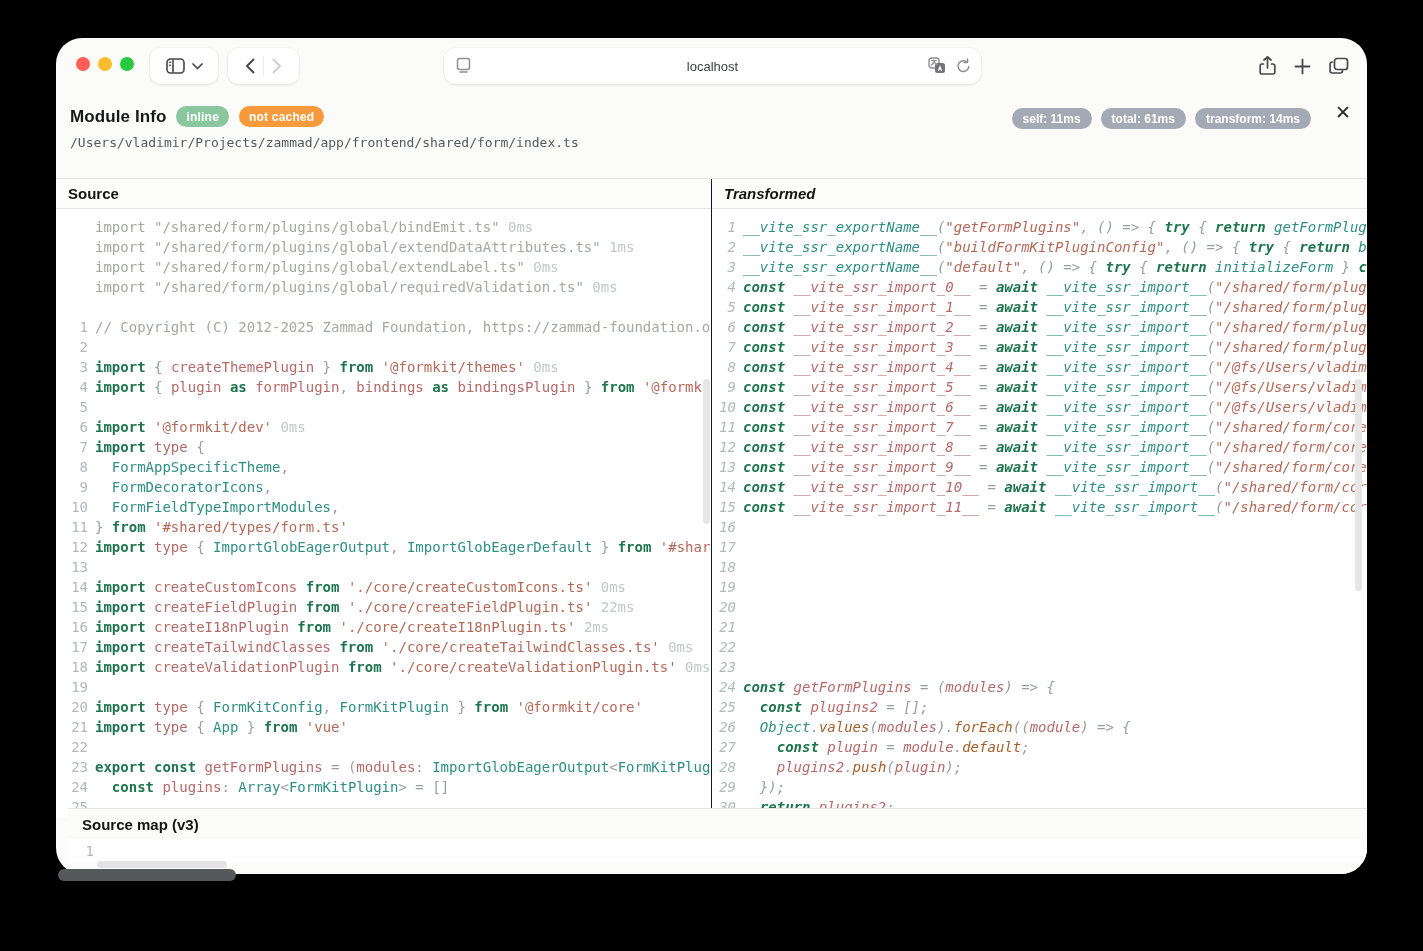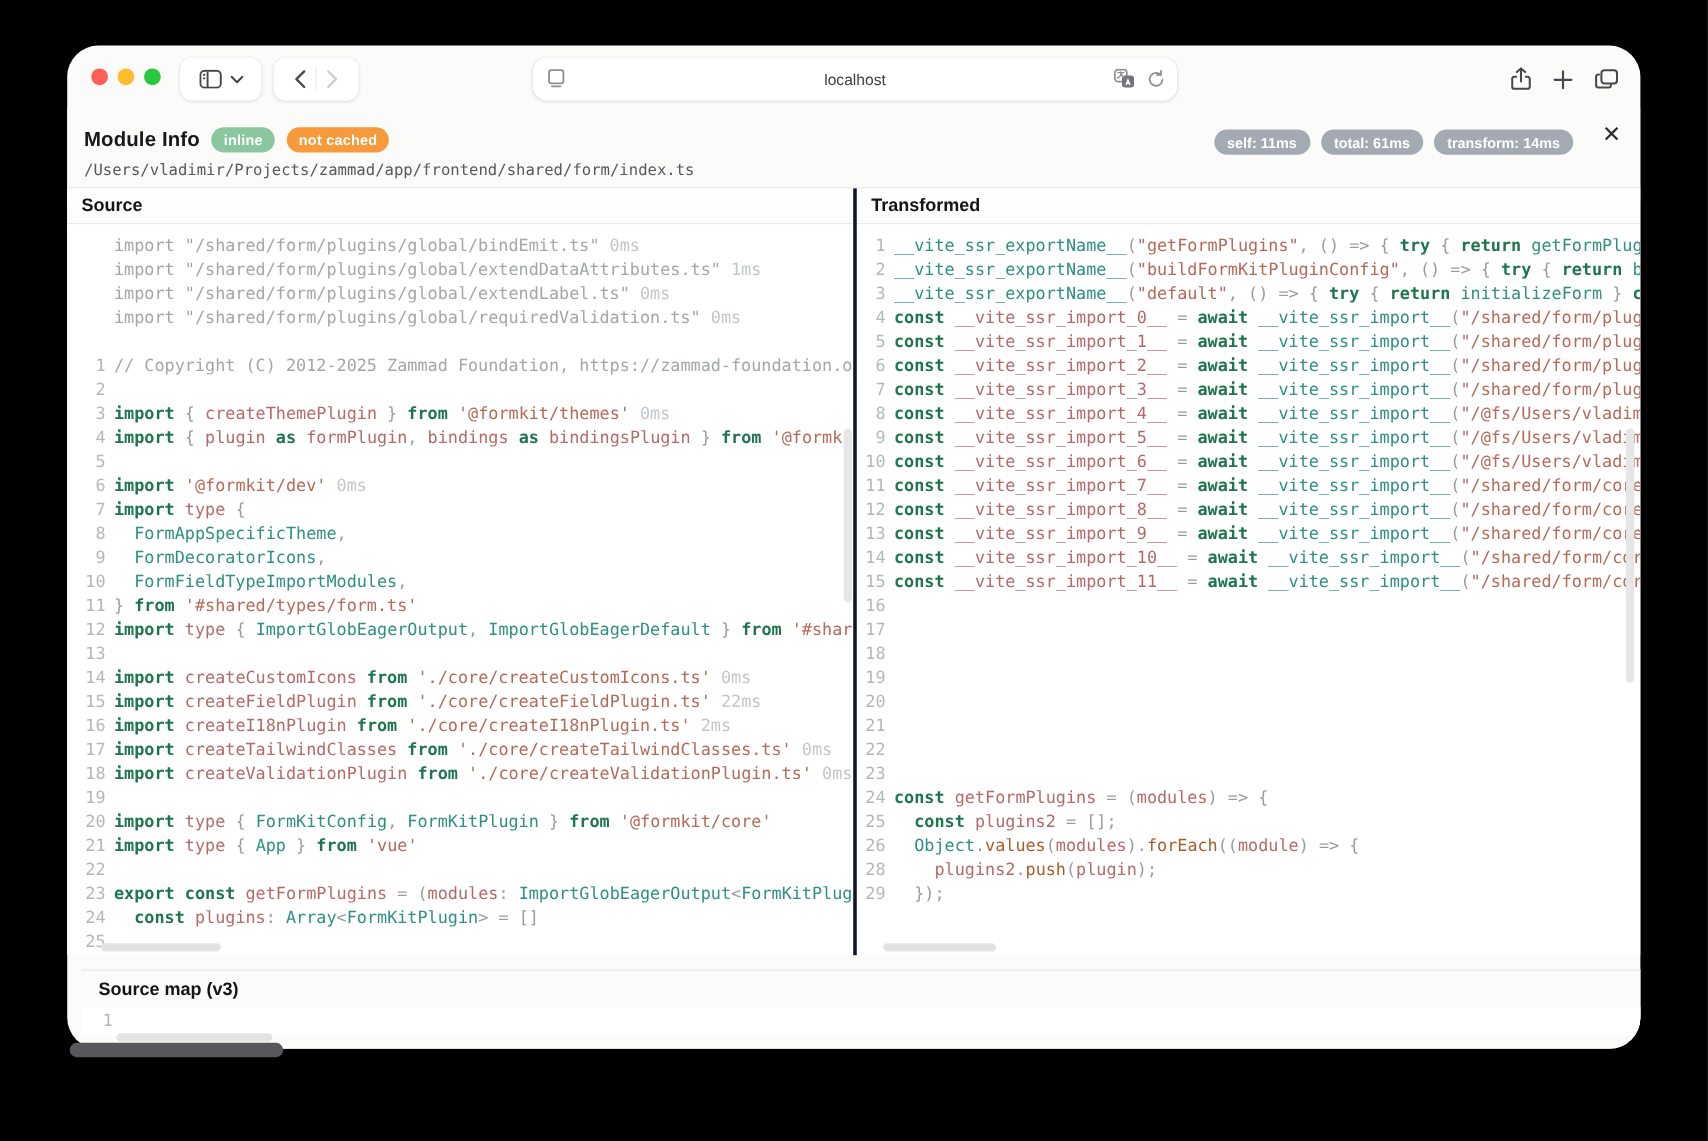--- a/index.html
+++ b/index.html
@@ -34,24 +34,24 @@
   .badge { height:21px; border-radius:10.5px; padding:0 10px; display:inline-flex; align-items:center;
            color:#fff; font-size:12px; font-weight:700; letter-spacing:.2px; }
   .timings { position:absolute; right:56px; top:18px; display:flex; gap:9px; }
   .timing-badge { height:21px; border-radius:10.5px; padding:0 11px; display:inline-flex; align-items:center;
                   color:#fff; font-size:12px; font-weight:700; }
   .close-x { position:absolute; right:14px; top:12px; width:20px; height:20px; font-size:19px;
              color:#2b2b2e; display:flex; align-items:center; justify-content:center; font-weight:400; }
   .file-path { margin-top:8px; font-family:"DejaVu Sans Mono", monospace; font-size:13px; color:#55595f; }
 
   
-  .panels { position:absolute; left:0; top:118px; width:1311px; height:640px;
+  .panels { position:absolute; left:0; top:140px; width:1311px; height:640px;
             border-top:1px solid #e5e5e4; display:grid; grid-template-columns:655px 656px; background:#fff; }
   .panel { position:relative; overflow:hidden; }
-  .panel.right { border-left:3px solid #0f172a; }
+  .panel.right { border-left:1px solid #0f172a;font-style:italic; }
   .panel-head { height:30px; border-bottom:1px solid #e5e5e4; display:flex; align-items:center;
                 padding-left:12px; font-size:15px; font-weight:700; color:#141415; background:#fdfdfc; }
   .code-area { position:relative; height:609px; padding-top:8px; background:#fff; overflow:hidden;
                font-family:"DejaVu Sans Mono", monospace; font-size:14px; line-height:20px; }
   .code-line { display:flex; height:20px; white-space:pre; }
   .gutter { flex:none; width:32px; text-align:right; color:#b3b8be; margin-right:7px; }
   .panel.right .gutter { width:24px; margin-right:7px; }
   .code { flex:1; overflow:hidden; white-space:pre; color:#393a34; }
 
   .tok-k { color:#1e754f; font-weight:700; }
@@ -245,22 +245,24 @@
             <div class="code-line"><span class="gutter">17</span><span class="code"></span></div>
             <div class="code-line"><span class="gutter">18</span><span class="code"></span></div>
             <div class="code-line"><span class="gutter">19</span><span class="code"></span></div>
             <div class="code-line"><span class="gutter">20</span><span class="code"></span></div>
             <div class="code-line"><span class="gutter">21</span><span class="code"></span></div>
             <div class="code-line"><span class="gutter">22</span><span class="code"></span></div>
             <div class="code-line"><span class="gutter">23</span><span class="code"></span></div>
             <div class="code-line"><span class="gutter">24</span><span class="code"><span class="tok-k">const</span><span class="tok-v"> getFormPlugins</span><span class="tok-p"> = (</span><span class="tok-v">modules</span><span class="tok-p">) =&gt; {</span></span></div>
             <div class="code-line"><span class="gutter">25</span><span class="code"><span class="tok-k">  const</span><span class="tok-v"> plugins2</span><span class="tok-p"> = [];</span></span></div>
             <div class="code-line"><span class="gutter">26</span><span class="code"><span class="tok-t">  Object</span><span class="tok-p">.</span><span class="tok-o">values</span><span class="tok-p">(</span><span class="tok-v">modules</span><span class="tok-p">).</span><span class="tok-o">forEach</span><span class="tok-p">((</span><span class="tok-v">module</span><span class="tok-p">) =&gt; {</span></span></div>
+            <div class="code-line"><span class="gutter">27</span><span class="code"><span class="tok-k">    const</span><span class="tok-v"> plugin</span><span class="tok-p"> = </span><span class="tok-v">module</span><span class="tok-p">.</span><span class="tok-o">default</span><span class="tok-p">;</span></span></div>
             <div class="code-line"><span class="gutter">28</span><span class="code"><span class="tok-v">    plugins2</span><span class="tok-p">.</span><span class="tok-o">push</span><span class="tok-p">(</span><span class="tok-v">plugin</span><span class="tok-p">);</span></span></div>
             <div class="code-line"><span class="gutter">29</span><span class="code"><span class="tok-p">  });</span></span></div>
+            <div class="code-line"><span class="gutter">30</span><span class="code"><span class="tok-k">  return</span><span class="tok-v"> plugins2</span><span class="tok-p">;</span></span></div>
           </div>
         <div class="vscroll" style="right:5px; top:200px; height:212px;"></div>
         <div class="hscroll" style="left:22px; bottom:3px; width:94px;"></div>
       </div>
     </div>
 
     <div class="srcmap">
       <div class="srcmap-head">Source map (v3)</div>
       <div class="srcmap-line">
         <span class="gutter">1</span>

